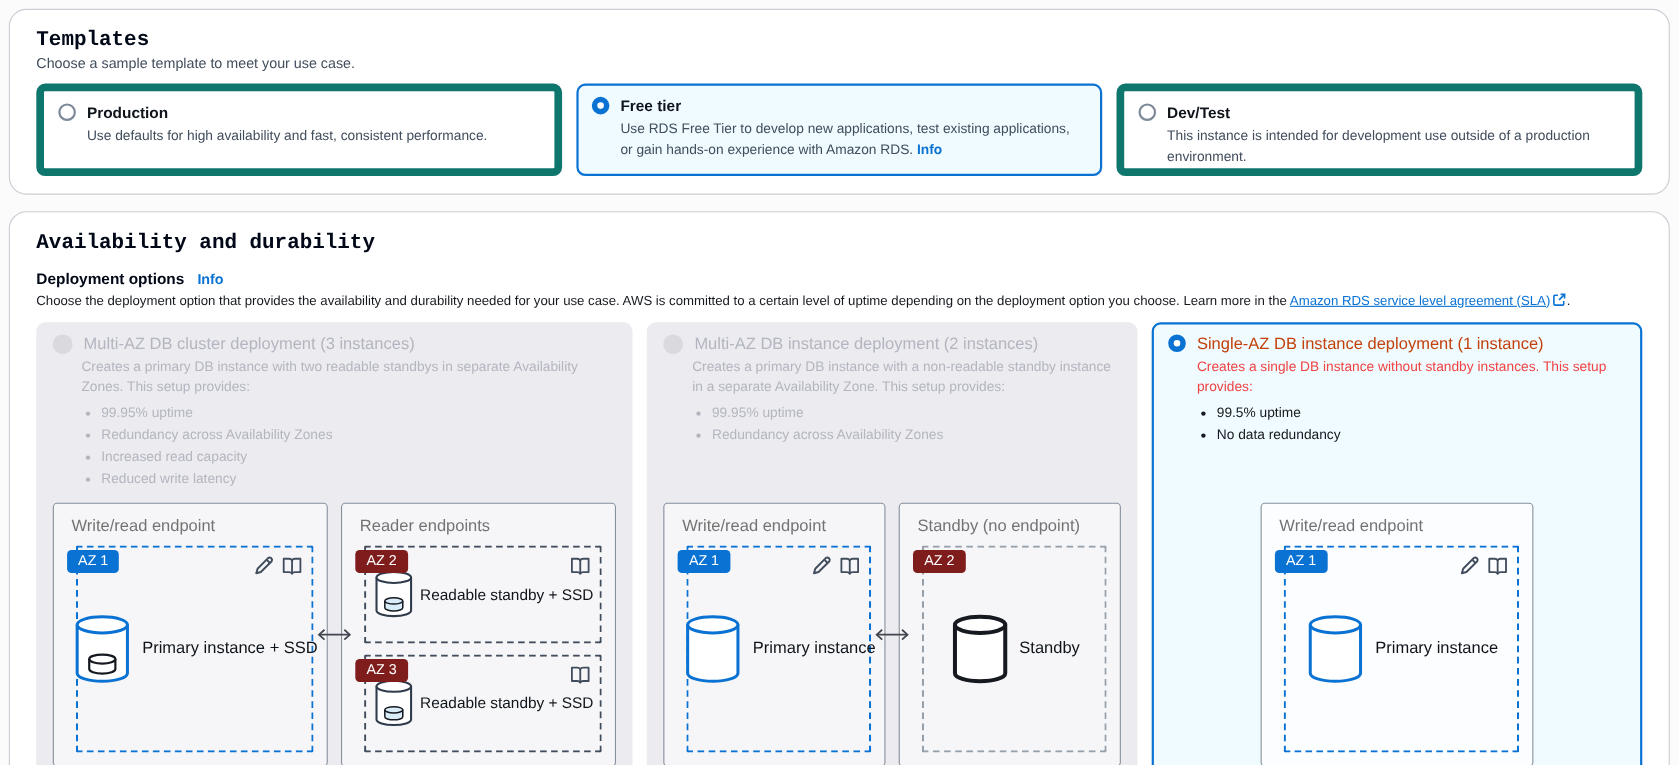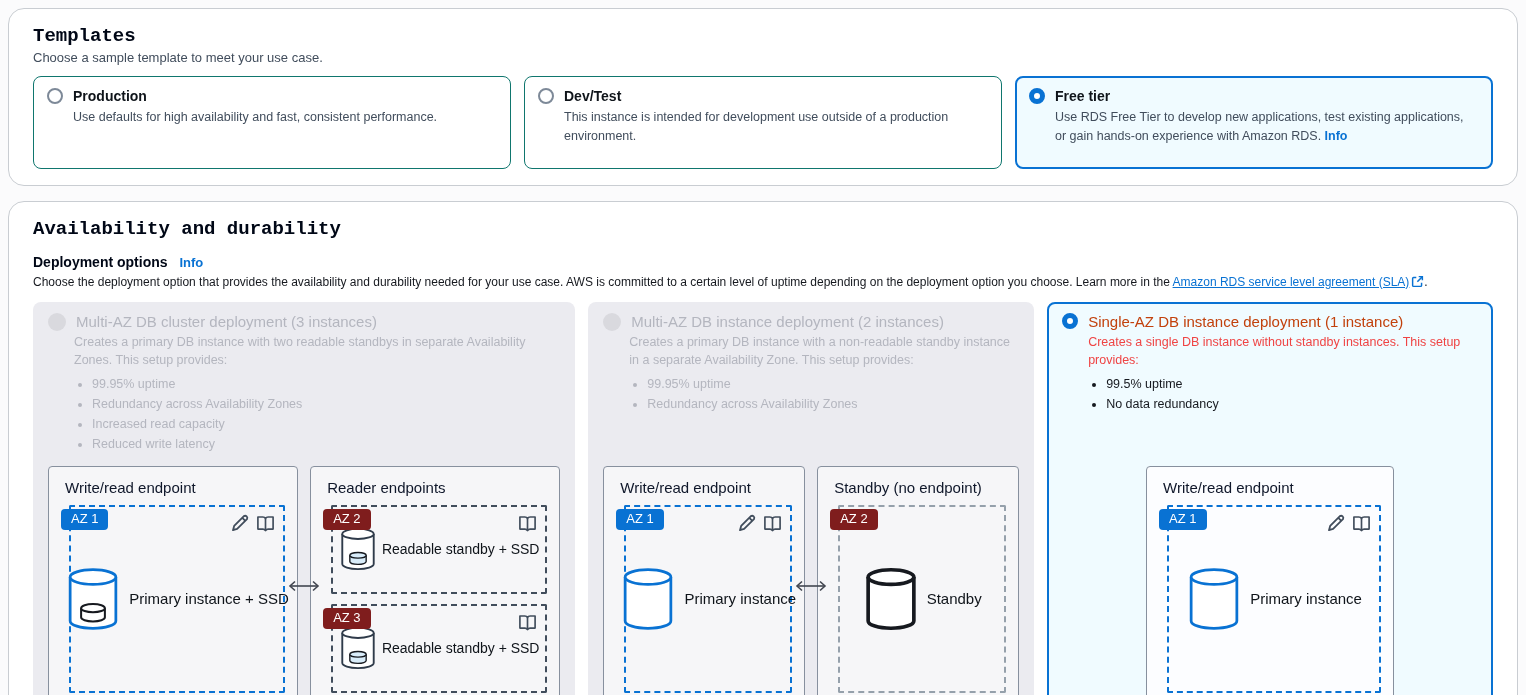--- a/index.html
+++ b/index.html
@@ -4,21 +4,21 @@
 <style>
   html,body{margin:0;padding:0;background:#fbfbfc;font-family:"Liberation Sans","DejaVu Sans",sans-serif;color:#0f141a;}
   .page{width:1510px;margin:0 auto;padding:8px 8px 4px;}
   .panel{background:#fff;border:1px solid #c9cdd2;border-radius:16px;padding:12px 24px 16px;}
   .panel + .panel{margin-top:15px;}
   h2.panel-title{margin:4px 0 0;font-size:19px;font-weight:700;color:#000716;font-family:Liberation Mono, monospace;}
   .panel-subtitle{margin-top:3px;font-size:13px;color:#414d5c;}
   .cards-row{display:grid;grid-template-columns:repeat(3,1fr);gap:13px;margin-top:11px;}
 
   
-  .t-card{position:relative;border:1px solid #0f766e;border-radius:8px;background:#fff;padding:10px 15px 22px 13px;display:flex;gap:10px;align-items:flex-start;min-height:46px;cursor:pointer;}
+  .t-card{position:relative;border:7px solid #0f766e;border-radius:8px;background:#fff;padding:10px 15px 1px 13px;display:flex;gap:10px;align-items:flex-start;min-height:46px;cursor:pointer;}
   .t-card.selected{border:2px solid #0972d3;background:#f0fbff;padding:9px 14px 9px 12px;}
   .t-label{font-weight:700;font-size:14px;color:#0f141a;line-height:1.3;}
   .t-desc{font-size:12.5px;color:#414d5c;margin-top:3px;line-height:1.5;}
 
   
   .radio{width:16px;height:16px;box-sizing:border-box;border:2px solid #7d8998;border-radius:50%;background:#fff;flex:none;margin-top:1px;cursor:pointer;}
   .radio.checked{border:5px solid #0972d3;}
   .radio.disabled{border:none;background:#d9d9de;width:18px;height:18px;cursor:default;}
 
   .info-link{color:#0972d3;font-weight:700;text-decoration:none;cursor:pointer;}
@@ -39,21 +39,21 @@
   ul.bullets{margin:4px 0 0 26px;padding-left:18px;}
   ul.bullets li{font-size:12.5px;color:#16191f;margin:3px 0;line-height:1.35;}
   .d-card.disabled .opt-title,.d-card.disabled .opt-desc,.d-card.disabled ul.bullets li{color:#b4b6bf;}
 
   
   .diagram{margin-top:auto;display:flex;gap:12px;height:240px;position:relative;padding-top:10px;}
   .diagram.center{justify-content:center;}
   .diagram.center .d-box{flex:0 0 222px;}
   .d-box{flex:1;background:#f6f6f8;border:1px solid #87909e;border-radius:4px;padding:6px 12px 12px 12px;display:flex;flex-direction:column;min-width:0;}
   .d-card.selected .d-box{background:#fcfdff;}
-  .box-title{font-size:15px;color:#0f172a;margin:6px 0 9px 4px;}
+  .box-title{font-size:15px;color:#737373;margin:6px 0 9px 4px;}
   .zones{flex:1;display:flex;flex-direction:column;gap:10px;}
   .zone{position:relative;flex:1;border:2px dashed;border-radius:2px;display:flex;flex-direction:row;align-items:center;justify-content:center;gap:8px;margin-left:8px;}
   .zone.sm{gap:5px;}
   .zone-blue{border-color:#0972d3;}
   .zone-dark{border-color:#414d5c;}
   .zone-gray{border-color:#95a0ab;}
   .az-badge{position:absolute;top:2px;left:-10px;color:#fff;font-size:13px;padding:2px 10px 3px;border-radius:4px;line-height:1.25;}
   .az-blue{background:#0972d3;}
   .az-dark{background:#7f1d1d;}
   .zone-icons{position:absolute;top:7px;right:8px;display:flex;gap:7px;color:#414d5c;}
@@ -74,32 +74,32 @@
     <h2 class="panel-title">Templates</h2>
     <div class="panel-subtitle">Choose a sample template to meet your use case.</div>
     <div class="cards-row" id="template-cards">
         <div class="t-card">
           <span class="radio"></span>
           <div class="t-body">
             <div class="t-label">Production</div>
             <div class="t-desc"><span>Use defaults for high availability and fast, consistent performance.</span></div>
           </div>
         </div>
+        <div class="t-card selected">
+          <span class="radio checked"></span>
+          <div class="t-body">
+            <div class="t-label">Free tier</div>
+            <div class="t-desc"><span>Use RDS Free Tier to develop new applications, test existing applications, or gain hands-on experience with Amazon RDS. </span><a class="info-link">Info</a></div>
+          </div>
+        </div>
         <div class="t-card">
           <span class="radio"></span>
           <div class="t-body">
             <div class="t-label">Dev/Test</div>
             <div class="t-desc"><span>This instance is intended for development use outside of a production environment.</span></div>
-          </div>
-        </div>
-        <div class="t-card selected">
-          <span class="radio checked"></span>
-          <div class="t-body">
-            <div class="t-label">Free tier</div>
-            <div class="t-desc"><span>Use RDS Free Tier to develop new applications, test existing applications, or gain hands-on experience with Amazon RDS. </span><a class="info-link">Info</a></div>
           </div>
         </div>
       </div>
   </section>
 
   <section class="panel">
     <h2 class="panel-title">Availability and durability</h2>
     <div class="field-row">
       <span class="field-label">Deployment options</span>
       <a class="info-link">Info</a>

